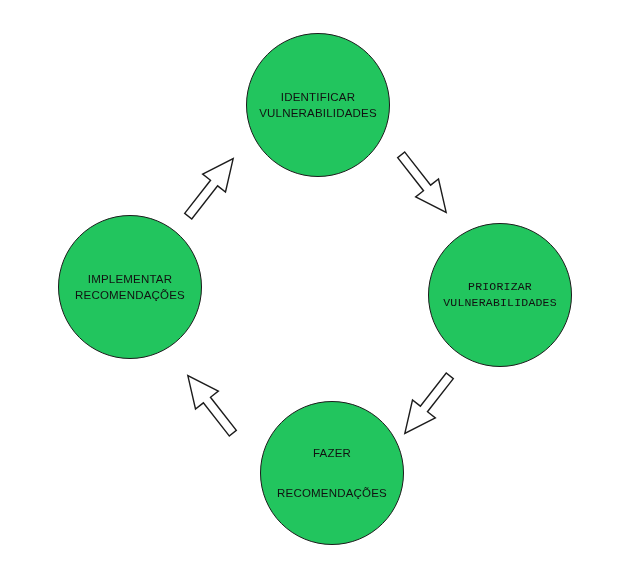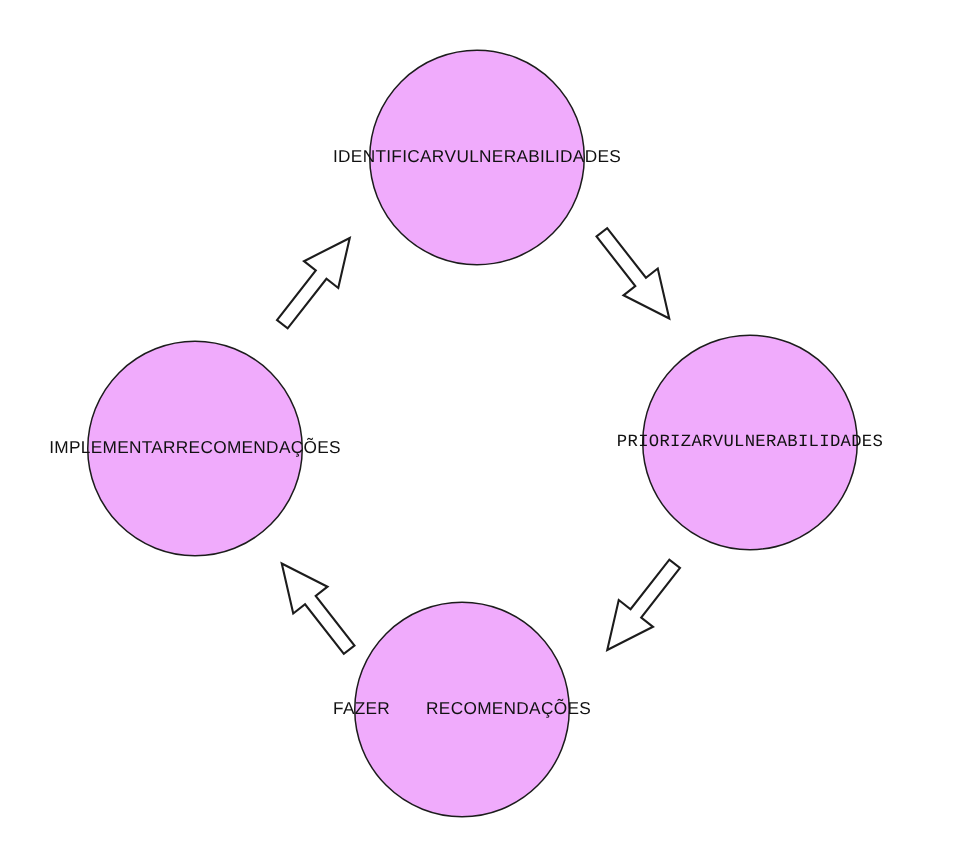--- a/index.html
+++ b/index.html
@@ -15,39 +15,39 @@
     width: 636px;
     height: 564px;
     background: #ffffff;
   }
   .circle {
     position: absolute;
     width: 144px;
     height: 144px;
     border: 1px solid #1c1c1c;
     border-radius: 50%;
-    background: #f0abfc;
+    background: #22c55e;
     display: flex;
-    flex-direction: row;
+    flex-direction: column;
     align-items: center;
     justify-content: center;
     text-align: center;
   }
   .circle .line {
     display: block;
     font-size: 11.5px;
     line-height: 1.4;
     color: #111111;
     letter-spacing: 0.2px;
     white-space: nowrap;
   }
   .node-top    { left: 246px; top: 33px;  }
   .node-right  { left: 428px; top: 223px; font-family: Liberation Mono, monospace; }
-  .node-bottom { left: 236px; top: 401px; gap: 24px; }
-  .node-left   { left: 58px;  top: 227px; align-items: center; }
+  .node-bottom { left: 260px; top: 401px; gap: 24px; }
+  .node-left   { left: 58px;  top: 215px; align-items: center; }
 
   .arrow {
     position: absolute;
     width: 76px;
     height: 32px;
   }
   .arrow svg { display: block; width: 76px; height: 32px; overflow: visible; }
   .arrow polygon {
     fill: #ffffff;
     stroke: #1c1c1c;

